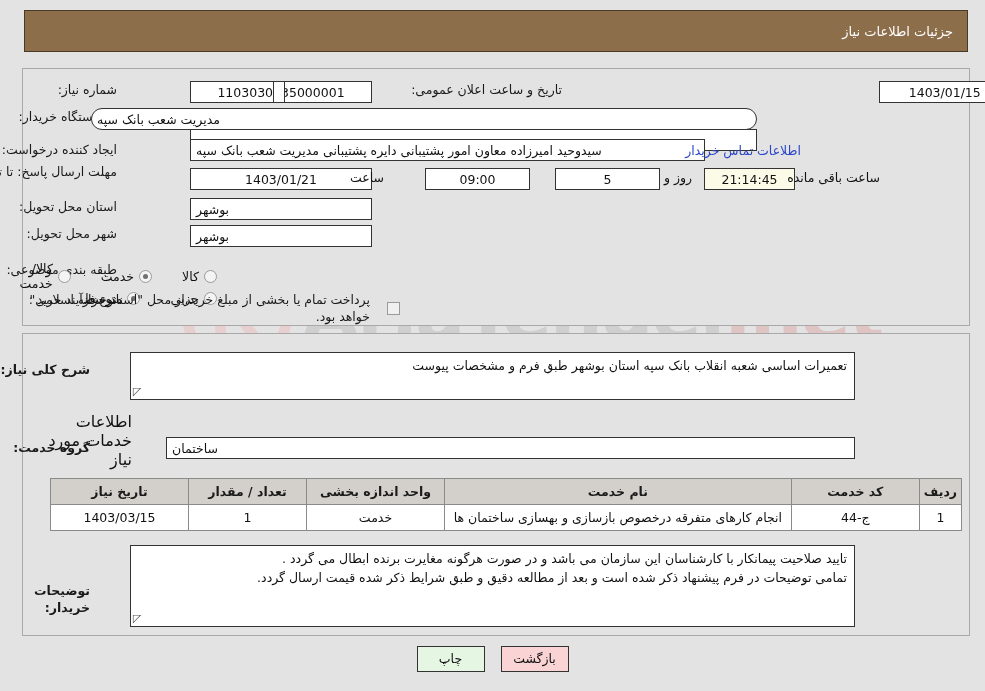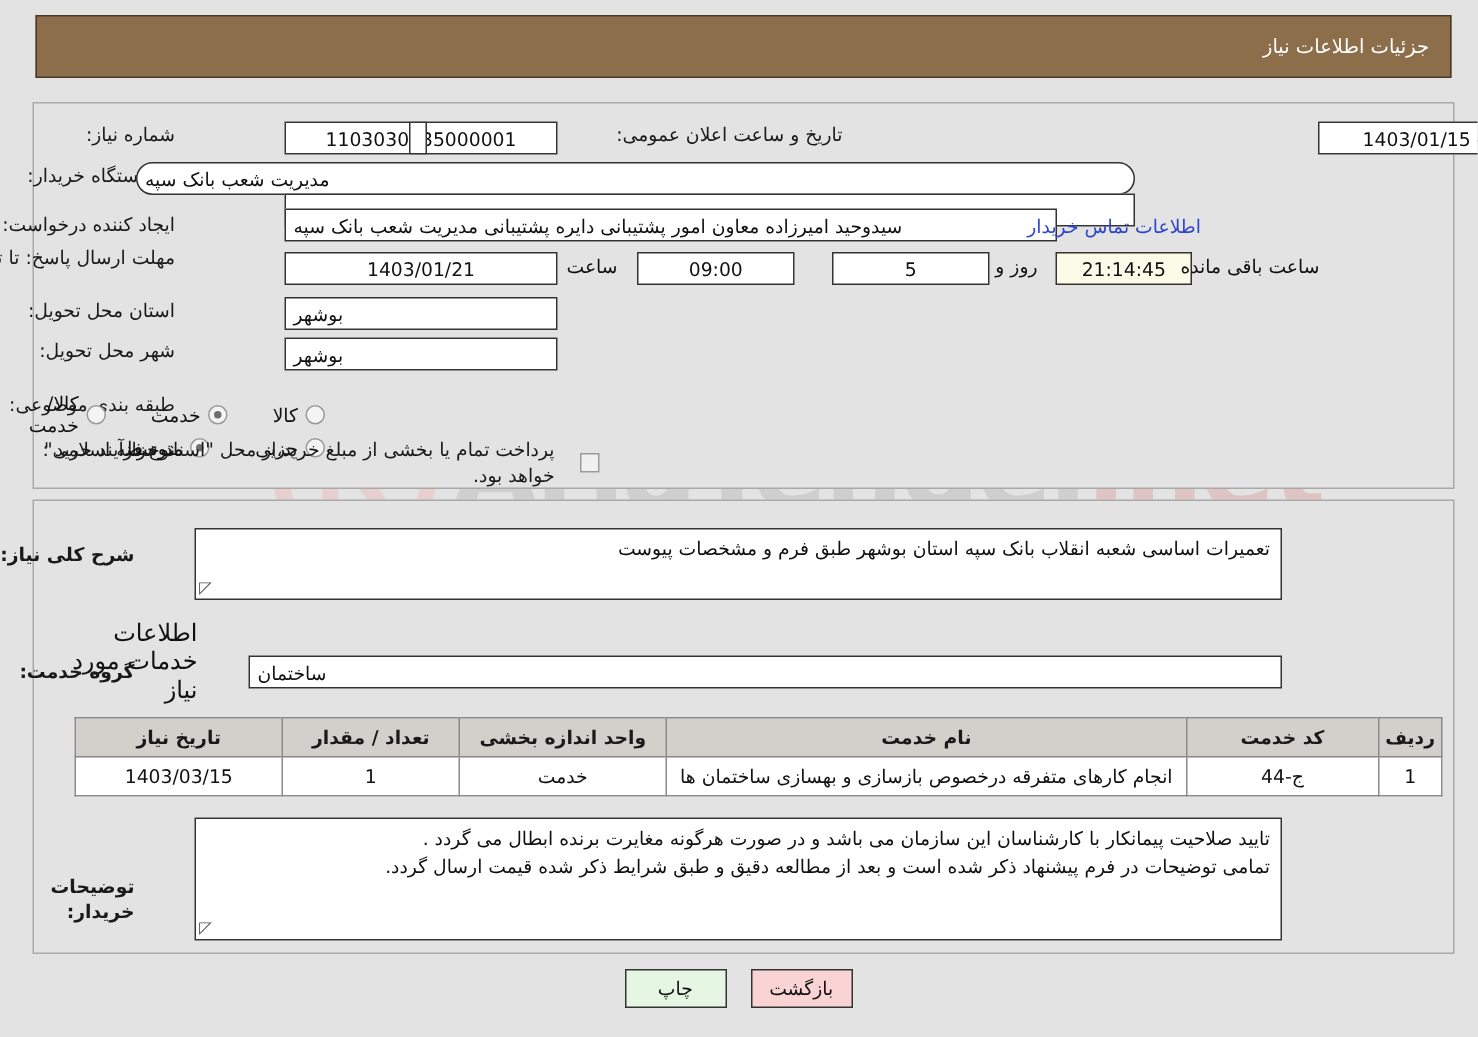--- a/index.html
+++ b/index.html
@@ -273,21 +273,21 @@
     <span class="lbl">ایجاد کننده درخواست:</span>
   </div>
   <div class="fld right" style="position:absolute; right:280px; top:139px; width:515px; z-index:11;">سیدوحید امیرزاده معاون امور پشتیبانی دایره پشتیبانی مدیریت شعب بانک سپه</div>
   <a class="link" style="position:absolute; right:184px; top:143px; z-index:11;">اطلاعات تماس خریدار</a>
 
   <div class="frow" style="right:868px; top:164px; width:110px; display:block; z-index:11;">
     <span class="lbl" style="display:block; text-align:right;">مهلت ارسال پاسخ: تا تاریخ:</span>
   </div>
 
   <div class="fld center" style="position:absolute; right:613px; top:168px; width:182px; z-index:11;">1403/01/21</div>
-  <span class="inline-txt" style="position:absolute; right:568px; top:170px; z-index:11;">ساعت</span>
+  <span class="inline-txt" style="position:absolute; right:596px; top:170px; z-index:11;">ساعت</span>
   <div class="fld center" style="position:absolute; right:455px; top:168px; width:105px; z-index:11;">09:00</div>
   <div class="fld center" style="position:absolute; right:325px; top:168px; width:105px; z-index:11;">5</div>
   <span class="inline-txt" style="position:absolute; right:288px; top:170px; z-index:11;">روز و</span>
   <div class="fld center cream" style="position:absolute; right:190px; top:168px; width:91px; z-index:11;">21:14:45</div>
   <span class="inline-txt" style="position:absolute; right:100px; top:170px; z-index:11;">ساعت باقی مانده</span>
 
   <div class="frow" style="right:868px; top:199px; z-index:11;margin-left:10px;">
     <span class="lbl">استان محل تحویل:</span>
   </div>
   <div class="fld right" style="position:absolute; right:613px; top:198px; width:182px; z-index:11;">بوشهر</div>

